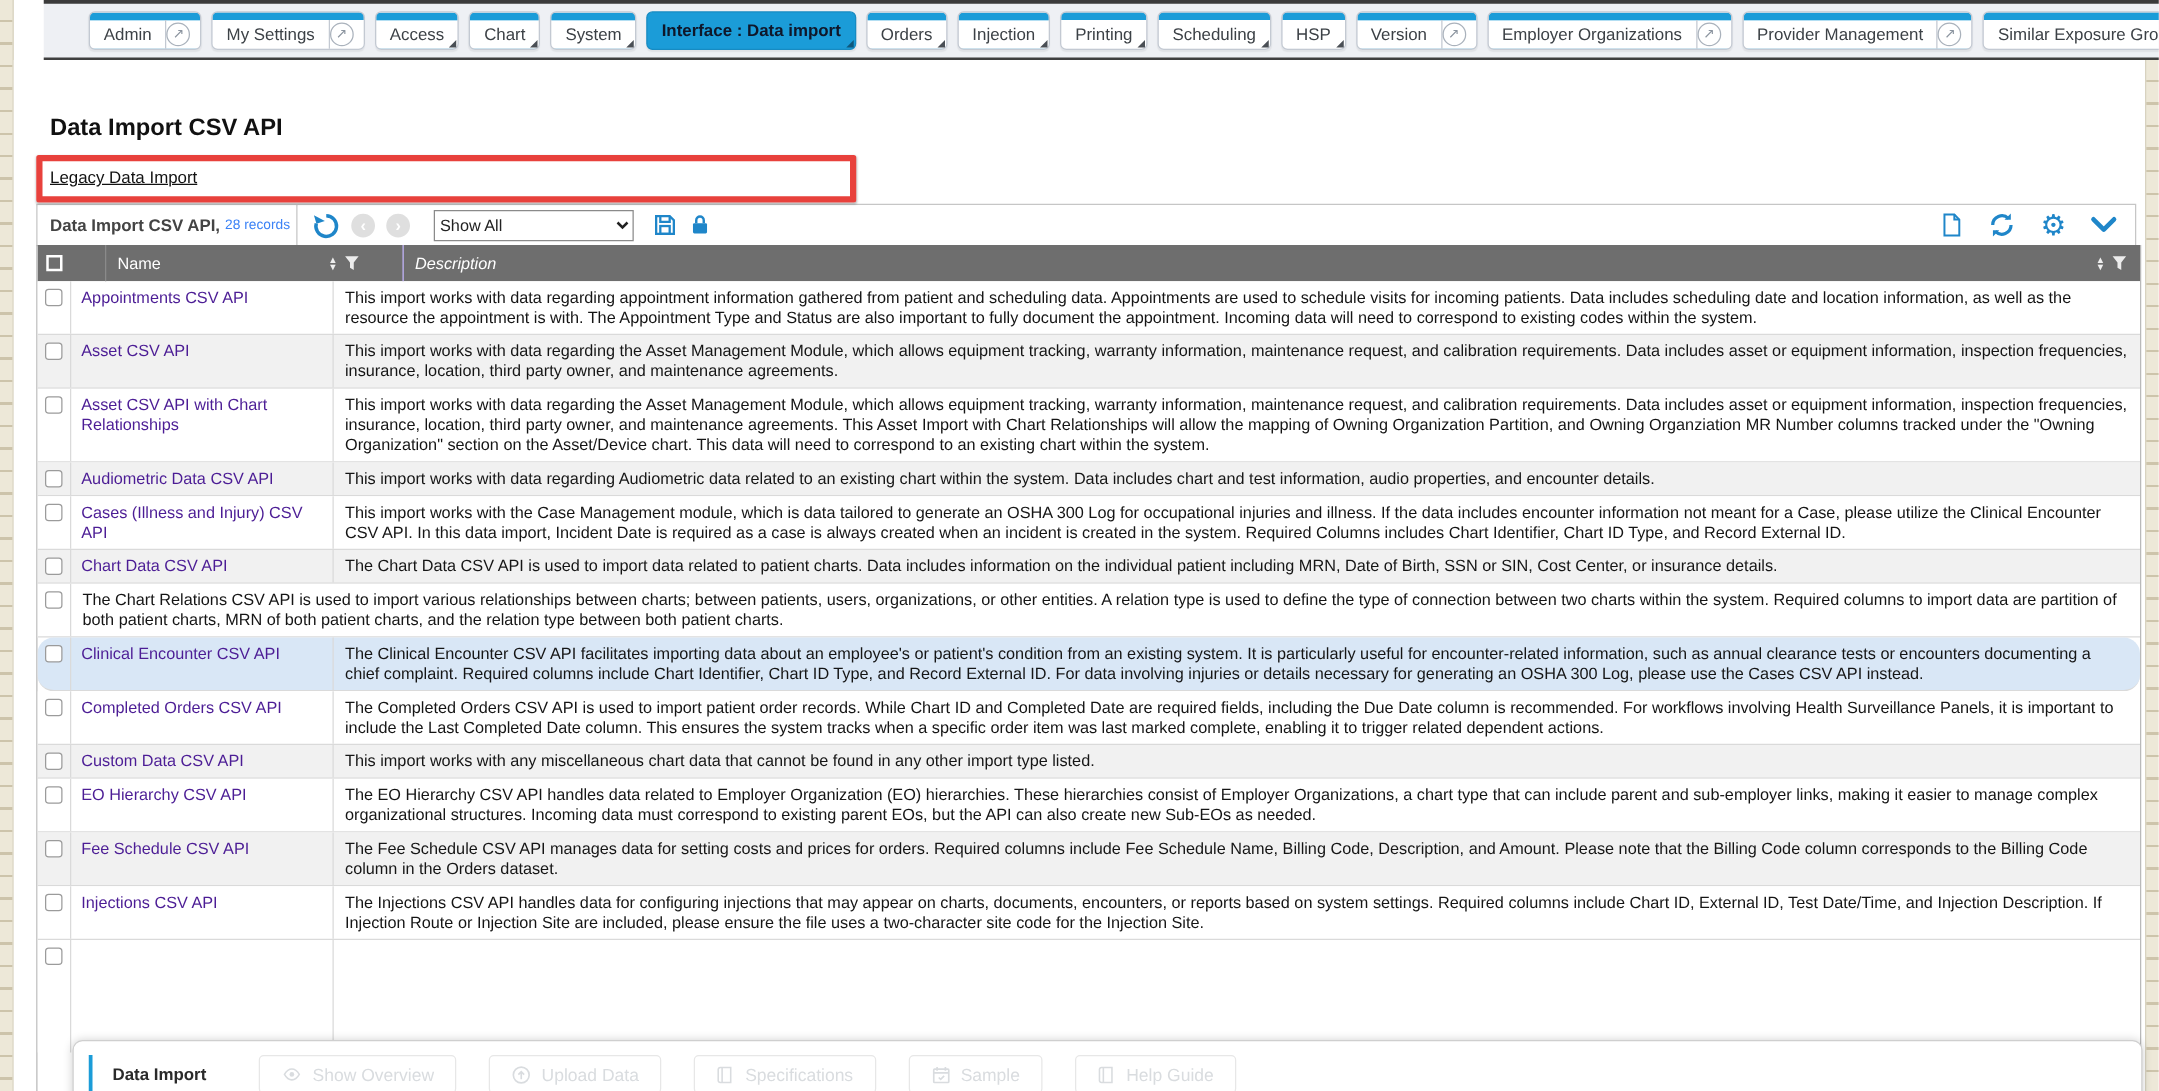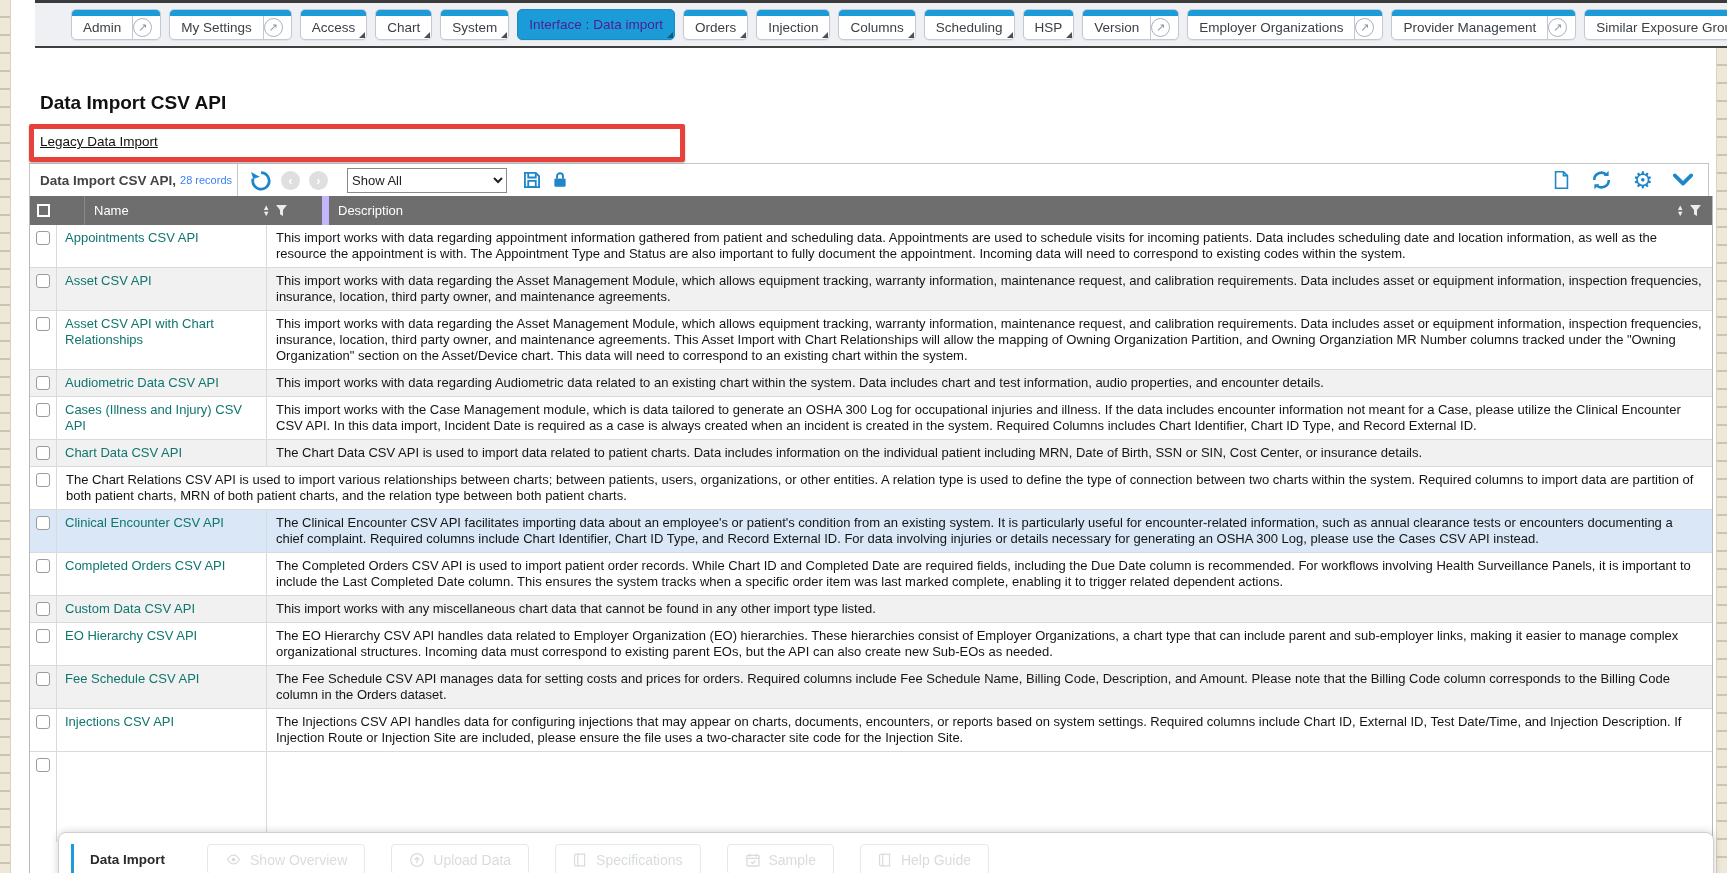--- a/index.html
+++ b/index.html
@@ -21,21 +21,21 @@
          border-radius:5px; background:linear-gradient(#1b9cd8 0 6px, #ffffff 6px); cursor:pointer;
          box-shadow:0 1px 1px rgba(0,0,0,.06); flex:0 0 auto; }
   .tab-label { display:flex; align-items:center; padding:5px 11px 0 11px; font-size:13.5px; color:#3c4146; }
   .tab .ext { display:flex; align-items:center; padding:5px 8px 0 0; }
   .tab .ext i { width:19px; height:19px; border:1px solid #aab2bc; border-radius:50%; color:#8b949f;
                 font-style:normal; font-size:11px; line-height:17px; text-align:center; display:block; }
   .tab .seg-div { width:1px; background:#c3c9d2; margin-top:6px; }
   .tab .corner { position:absolute; right:1px; bottom:1px; width:0; height:0;
                  border-left:6px solid transparent; border-bottom:6px solid #4a4f55; }
   .tab.active { background:#1b9cd8; border-color:#178bc2; }
-  .tab.active .tab-label { color:#4c1d95; font-weight:normal; padding-top:0; align-items:center; }
+  .tab.active .tab-label { color:#0f172a; font-weight:bold; padding-top:0; align-items:center; }
   .tab.active .corner { border-bottom-color:#0f587c; }
 
   
   .content { position:absolute; left:11px; top:48px; right:11px; bottom:0; background:#fff; z-index:1; }
   .page-title { position:absolute; left:29px; top:44px; font-size:19px; font-weight:bold; color:#111; }
   .annotation { position:absolute; left:18px; top:76px; width:656px; height:38px;
                 border:5px solid #e8413c; border-radius:2px; box-shadow:0 1px 2px rgba(0,0,0,.3); z-index:6; pointer-events:none; }
   .legacy-link { position:absolute; left:29px; top:86px; font-size:13.5px; color:#111; text-decoration:underline; cursor:pointer; }
 
   
@@ -54,32 +54,32 @@
                color:#222; border:1px solid #8a8a8a; background:#fff; }
   .tb-right { margin-left:auto; display:flex; align-items:center; gap:19px; padding-right:14px; }
 
   
   .grid { position:absolute; left:18px; top:148px; width:1684px; bottom:0; border-left:1px solid #b9b9b9;
           border-right:1px solid #b9b9b9; overflow:hidden; }
   .ghead { display:flex; background:#6e6e6e; color:#fff; height:29px; align-items:stretch; font-size:13px;gap:28px; }
   .ghead .hc { display:flex; align-items:center; }
   .hc.cb { width:26px; justify-content:center; }
   .hc.name { width:210px; border-left:1px solid #8a8a8a; padding:0 6px 0 9px; }
-  .hc.desc { flex:1; border-left:7px solid #c4b5fd; padding:0 10px 0 9px; }
+  .hc.desc { flex:1; border-left:1px solid #c4b5fd; padding:0 10px 0 9px;font-style:italic; }
   .hc .lbl { flex:1; }
   .sorter { display:flex; flex-direction:column; line-height:5.5px; font-size:7.5px; color:#efefef; margin-right:5px; cursor:pointer; }
   .funnel { cursor:pointer; display:flex; align-items:center; }
   .hd-cbx { width:13px; height:13px; border:2px solid #fff; background:transparent; cursor:pointer; }
 
   .trow { display:flex; border-bottom:1px solid #dadada; background:#fff; font-size:13px; }
   .trow.stripe { background:#f1f1f1; }
-  .trow.hl { background:#d9e7f6; }
+  .trow.hl { background:#d9e7f6;border-radius:13px; }
   .cb-cell { width:26px; display:flex; justify-content:center; padding-top:6px; }
   .cbx { width:14px; height:14px; border:1px solid #9b9b9b; border-radius:3px; background:#fff; cursor:pointer; flex:0 0 auto; }
-  .name-cell { width:210px; border-left:1px solid #dadada; padding:5px 8px; color:#0f766e; line-height:16px; }
+  .name-cell { width:210px; border-left:1px solid #dadada; padding:5px 8px; color:#4c1d95; line-height:16px; }
   .desc-cell { flex:1; border-left:1px solid #dadada; padding:5px 10px 5px 9px; color:#151515; line-height:16px; }
 
   
   .footer-panel { position:absolute; left:47px; top:784px; width:1656px; height:76px; background:#fff;
                   border:1px solid #cfcfcf; border-radius:8px 8px 0 0; box-shadow:0 0 8px rgba(0,0,0,.18);
                   padding:11px 0 0 12px; display:flex; align-items:flex-start; gap:26px; z-index:5; }
   .fp-tab-active { height:31px; display:flex; align-items:center; padding:0 16px; border-left:3px solid #1b9cd8;
                    font-size:13.5px; font-weight:bold; color:#2a2a2a; background:#fff; cursor:pointer; }
   .fp-btn { height:31px; display:flex; align-items:center; gap:8px; padding:0 17px; border:1px solid #e7e7e7;
             border-radius:4px; background:#fff; color:#d9dcdf; font-size:14px; cursor:default; }
@@ -121,21 +121,21 @@
   </div>
   <div class="tab">
     <span class="tab-label">Orders</span>
     <span class="corner"></span>
   </div>
   <div class="tab">
     <span class="tab-label">Injection</span>
     <span class="corner"></span>
   </div>
   <div class="tab">
-    <span class="tab-label">Columns</span>
+    <span class="tab-label">Printing</span>
     <span class="corner"></span>
   </div>
   <div class="tab">
     <span class="tab-label">Scheduling</span>
     <span class="corner"></span>
   </div>
   <div class="tab">
     <span class="tab-label">HSP</span>
     <span class="corner"></span>
   </div>

